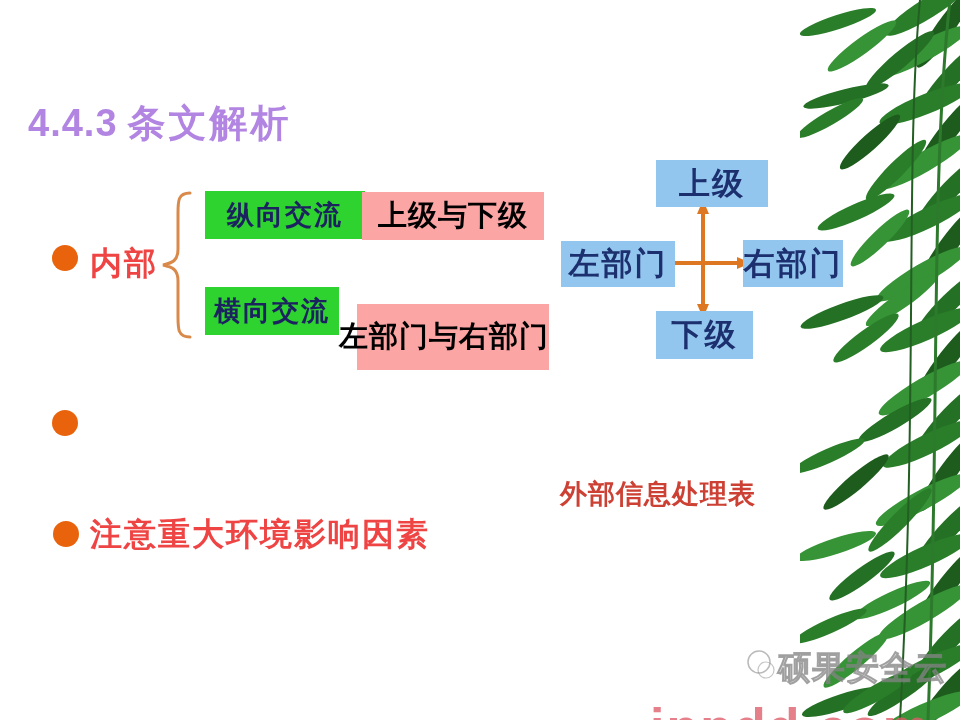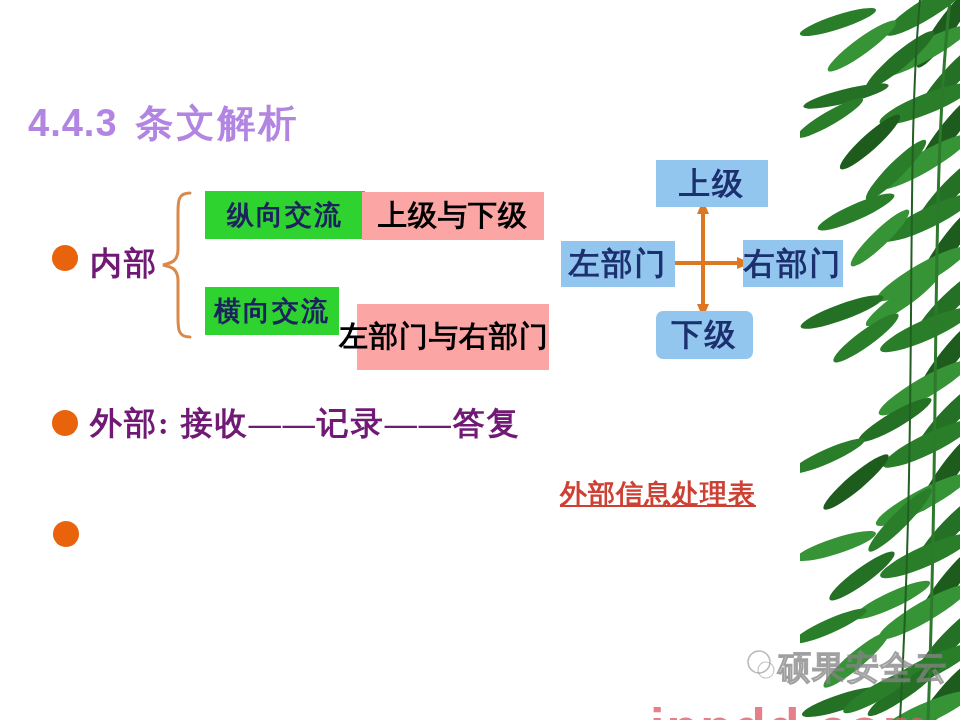--- a/index.html
+++ b/index.html
@@ -8,51 +8,51 @@
 
   
   .bamboo{position:absolute;top:0;right:0;width:160px;height:720px;z-index:5;}
   .content{position:absolute;inset:0;z-index:10;}
   .brandmark{position:absolute;z-index:20;}
   .watermark{position:absolute;z-index:30;margin-top:37px;}
 
   
   .title{position:absolute;left:28px;top:98px;font-size:38px;font-weight:bold;
          color:#b285e2;font-family:"Liberation Sans","DejaVu Sans",sans-serif;letter-spacing:1px;}
-  .title .cjk{font-family:"Liberation Serif","DejaVu Serif",serif;margin-left:18px;letter-spacing:3px;}
+  .title .cjk{font-family:"Liberation Serif","DejaVu Serif",serif;margin-left:10px;letter-spacing:3px;}
 
   
   .bullet{position:absolute;width:26px;height:26px;border-radius:50%;background:#e8630c;}
-  .itemtext{position:absolute;font-size:32px;font-weight:bold;color:#701a75;letter-spacing:2px;white-space:nowrap;}
+  .itemtext{position:absolute;font-size:32px;font-weight:bold;color:#ef4444;letter-spacing:2px;white-space:nowrap;}
 
   
   .brace{position:absolute;left:156px;top:190px;}
 
   
   .gbox,.ybox,.bbox{position:absolute;display:flex;align-items:center;justify-content:center;
         font-weight:bold;white-space:nowrap;}
   .gbox{background:#2fd32f;color:#1c2260;font-size:27px;letter-spacing:2px;}
   .ybox{background:#fca5a5;color:#000000;font-size:29px;letter-spacing:1px;}
   .bbox{background:#93c6ee;color:#1c2f6e;font-size:31px;font-weight:bold;letter-spacing:2px;}
 
   .gbox.r1{left:205px;top:191px;width:160px;height:48px;}
   .ybox.r1{left:362px;top:192px;width:182px;height:48px;}
   .gbox.r2{left:205px;top:287px;width:134px;height:48px;}
   .ybox.r2{left:357px;top:304px;width:192px;height:66px;justify-content:flex-end;}
 
   .bbox.top{left:656px;top:160px;width:112px;height:47px;}
   .bbox.left{left:561px;top:241px;width:114px;height:46px;}
   .bbox.right{left:743px;top:240px;width:100px;height:47px;}
-  .bbox.bottom{left:656px;top:311px;width:97px;height:48px;border-radius:7px;}
+  .bbox.bottom{left:656px;top:311px;width:97px;height:48px;}
 
   .cross{position:absolute;left:550px;top:150px;pointer-events:none;}
 
   
   .doclink{position:absolute;left:560px;top:476px;font-size:27px;font-weight:bold;
-           color:#cd4134;text-decoration:underline;letter-spacing:1px;cursor:pointer;white-space:nowrap;}
+           color:#cd4134;letter-spacing:1px;cursor:pointer;white-space:nowrap;}
 
   
   .watermark{left:650px;top:660px;font-size:52px;font-weight:bold;
              font-family:"Liberation Sans","DejaVu Sans",sans-serif;
              color:rgba(222,92,105,0.78);letter-spacing:2px;}
   .brandmark{left:744px;top:646px;display:flex;align-items:flex-start;}
   .brandtext{font-size:33px;font-weight:bold;letter-spacing:1px;color:rgba(150,150,150,0.25);
              -webkit-text-stroke:1px rgba(130,130,130,0.7);white-space:nowrap;}
 </style>
 </head>
@@ -162,25 +162,25 @@
     <span>左部门</span>
   </div>
   <div class="bbox right">
     <span>右部门</span>
   </div>
   <div class="bbox bottom">
     <span>下级</span>
   </div>
 
   <div class="bullet" style="left:52px;top:410px;"></div>
-  <div class="itemtext" style="left:90px;top:402px;">外部: 接收——记录——答复</div>
 
   <div class="doclink">外部信息处理表</div>
 
   <div class="bullet" style="left:53px;top:521px;"></div>
+  <div class="itemtext" style="left:90px;top:513px;">注意重大环境影响因素</div>
 
 </div>
 
 <div class="brandmark">
   <svg width="34" height="40" viewBox="0 0 34 40">
     <circle cx="15" cy="16" r="11" stroke="rgba(140,140,140,0.6)" stroke-width="1.5" fill="none"></circle>
     <circle cx="22" cy="24" r="8" stroke="rgba(140,140,140,0.5)" stroke-width="1.2" fill="none"></circle>
   </svg>
   <span class="brandtext">硕果安全云</span>
 </div>

